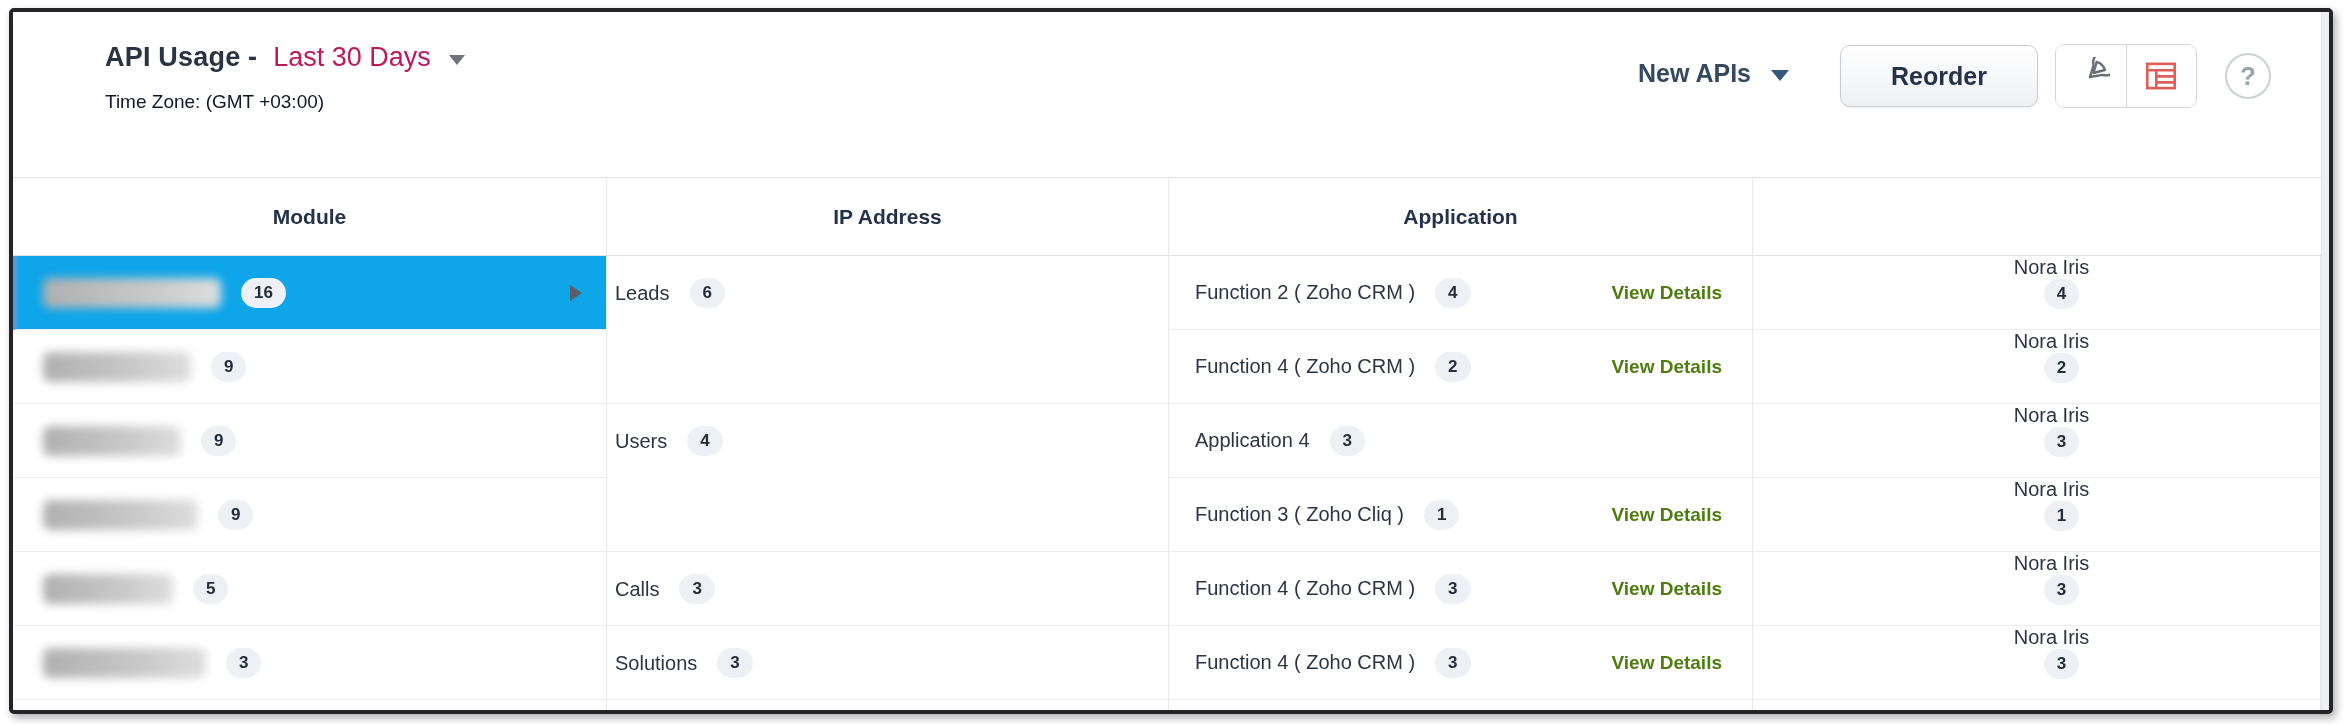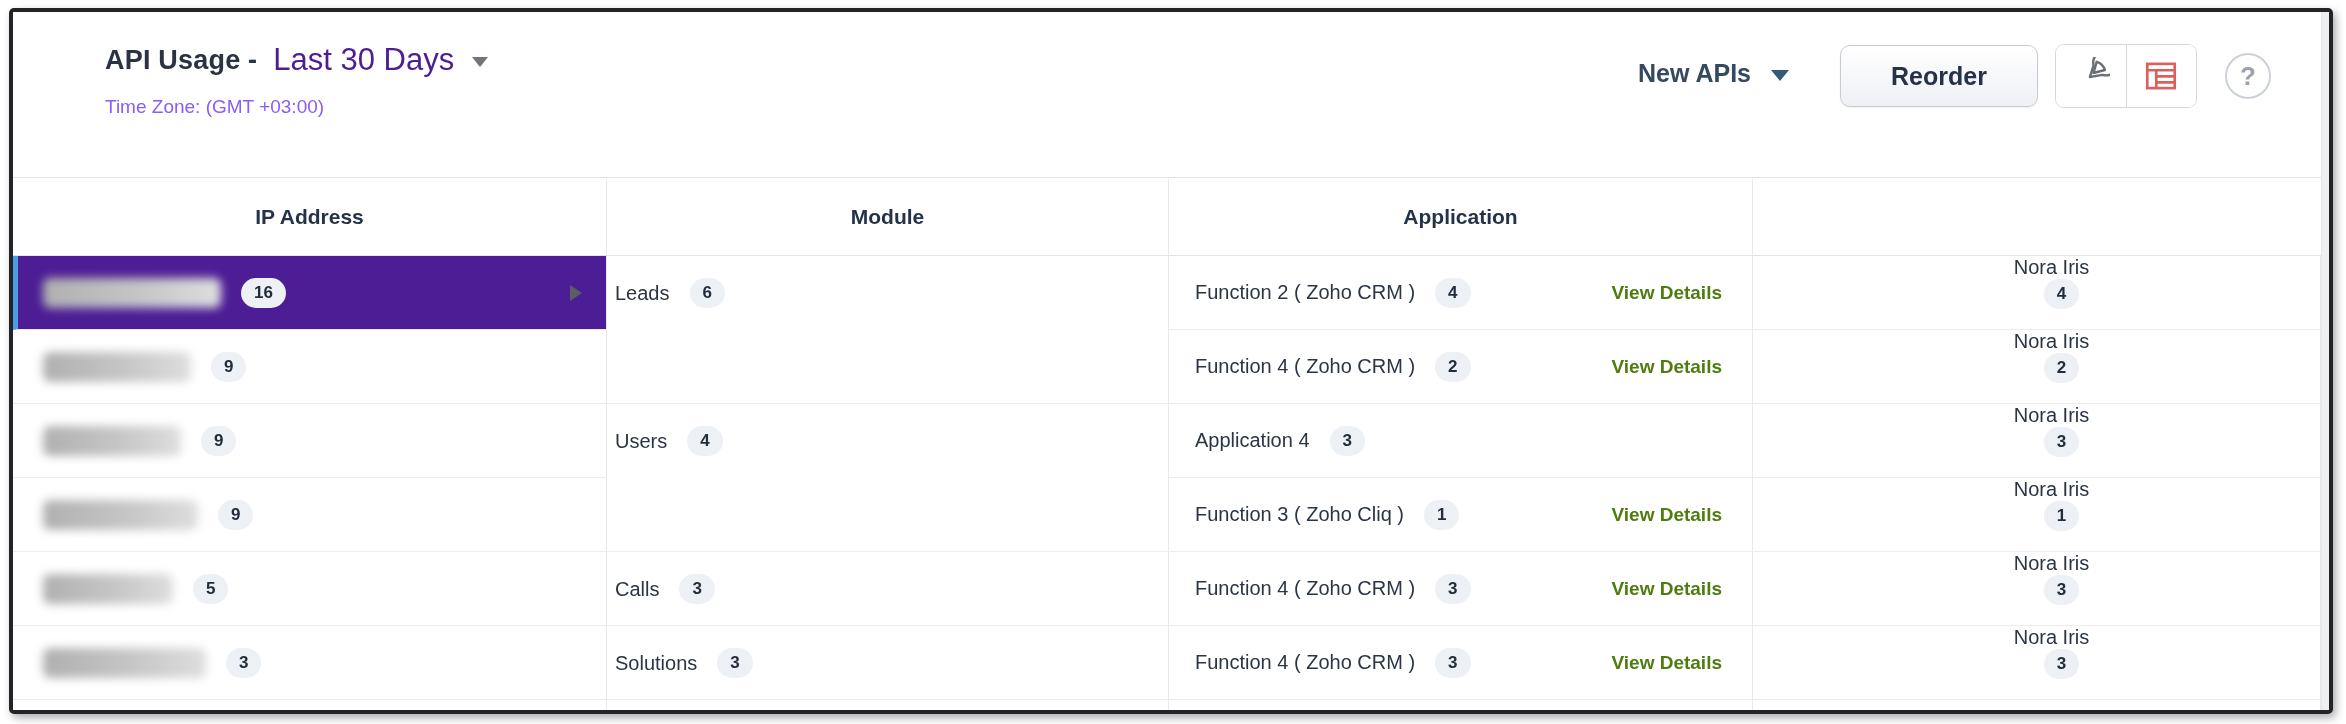--- a/index.html
+++ b/index.html
@@ -8,23 +8,23 @@
   .panel { position:absolute; left:9px; top:8px; width:2324px; height:706px;
            border:4px solid #242428; border-radius:5px; background:#fff;
            box-shadow:3px 4px 9px rgba(0,0,0,.32); overflow:hidden; }
 
   
   .header-bar { position:relative; height:166px; border-bottom:1px solid #e4e4e6; background:#fff; }
   .title-block { position:absolute; left:92px; top:30px; }
   .title-line { display:flex; align-items:center; }
   .page-title { font-size:27px; font-weight:700; color:#2a3342; letter-spacing:.2px;text-align:center; }
   .date-range { display:flex; align-items:center; margin-left:16px; cursor:pointer; }
-  .date-range-label { font-size:31px; font-weight:400; color:#4c1d95; }
+  .date-range-label { font-size:27px; font-weight:400; color:#be185d; }
   .caret { width:0; height:0; border-left:8px solid transparent; border-right:8px solid transparent; border-top:10px solid #70757c; margin-left:18px; margin-top:4px; }
-  .timezone { margin-top:18px; font-size:19px; color:#8b5cf6; }
+  .timezone { margin-top:18px; font-size:19px; color:#0f172a; }
 
   .new-apis { position:absolute; left:1625px; top:47px; display:flex; align-items:center; cursor:pointer; }
   .new-apis-label { font-size:25px; font-weight:600; color:#344a61; }
   .caret-blue { width:0; height:0; border-left:9px solid transparent; border-right:9px solid transparent; border-top:11px solid #33597b; margin-left:20px; margin-top:3px; }
 
   .reorder-btn { position:absolute; left:1827px; top:33px; width:198px; height:62px;
                  border:1px solid #c7ccd4; border-radius:10px;
                  background:linear-gradient(#ffffff,#eef0f4);
                  font-size:25px; font-weight:600; color:#25324a; font-family:"Liberation Sans",sans-serif;
                  display:flex; align-items:center; justify-content:center; cursor:pointer;
@@ -43,21 +43,21 @@
   .table-wrap { position:absolute; left:0; top:167px; right:8px; bottom:0; display:flex; flex-direction:column; }
   .thead { display:grid; grid-template-columns:594px 562px 584px 1fr; height:77px; border-bottom:1px solid #e3e3e5; flex:none; }
   .th { display:flex; align-items:center; justify-content:center; font-size:21px; font-weight:700; color:#24334a;
         border-right:1px solid #e9e9eb; background:#fff; }
   .tbody { display:grid; grid-template-columns:594px 562px 584px 1fr; grid-template-rows:repeat(6,74px) 1fr; flex:1; }
 
   .cell { display:flex; align-items:center; border-bottom:1px solid #ececee; border-right:1px solid #e9e9eb; background:#fff; }
   .filler { border-bottom:none; }
 
   .ip-cell { padding-left:30px; cursor:pointer; }
-  .ip-cell.selected { background:#4c1d95; border-left:5px solid #4c9ce0; padding-left:25px;align-items:center; }
+  .ip-cell.selected { background:#0ea5e9; border-left:5px solid #4c9ce0; padding-left:25px;align-items:center; }
   .ip-blur { height:30px; border-radius:7px; flex:none;
              background:linear-gradient(90deg,#b0b0b0,#c6c6c6 55%,#dedede); filter:blur(5px); }
   .row-arrow { width:0; height:0; border-left:12px solid #5a5f66; border-top:8px solid transparent; border-bottom:8px solid transparent;
                margin-left:auto; margin-right:24px; }
 
   .badge { background:#edf0f5; color:#232d3c; font-size:17px; font-weight:700;
            padding:5px 13px; border-radius:16px; min-width:22px; text-align:center; margin-left:20px; flex:none; }
 
   .module-cell { align-items:flex-start; }
   .module-inner { height:74px; display:flex; align-items:center; padding-left:8px; }
@@ -118,22 +118,22 @@
       </button>
     </div>
 
     <button class="help-btn">
       <span>?</span>
     </button>
   </div>
 
   <div class="table-wrap">
     <div class="thead">
+      <div class="th">Module</div>
       <div class="th">IP Address</div>
-      <div class="th">Module</div>
       <div class="th">Application</div>
     </div>
     <div class="tbody">
         <div class="cell ip-cell selected" style="grid-area: 1 / 1;">
           <span class="ip-blur" style="width: 178px;"></span>
           <span class="badge">16</span>
           <span class="row-arrow"></span>
         </div>
         <div class="cell module-cell" style="grid-area: 1 / 2 / span 2;">
           <span class="module-inner">

